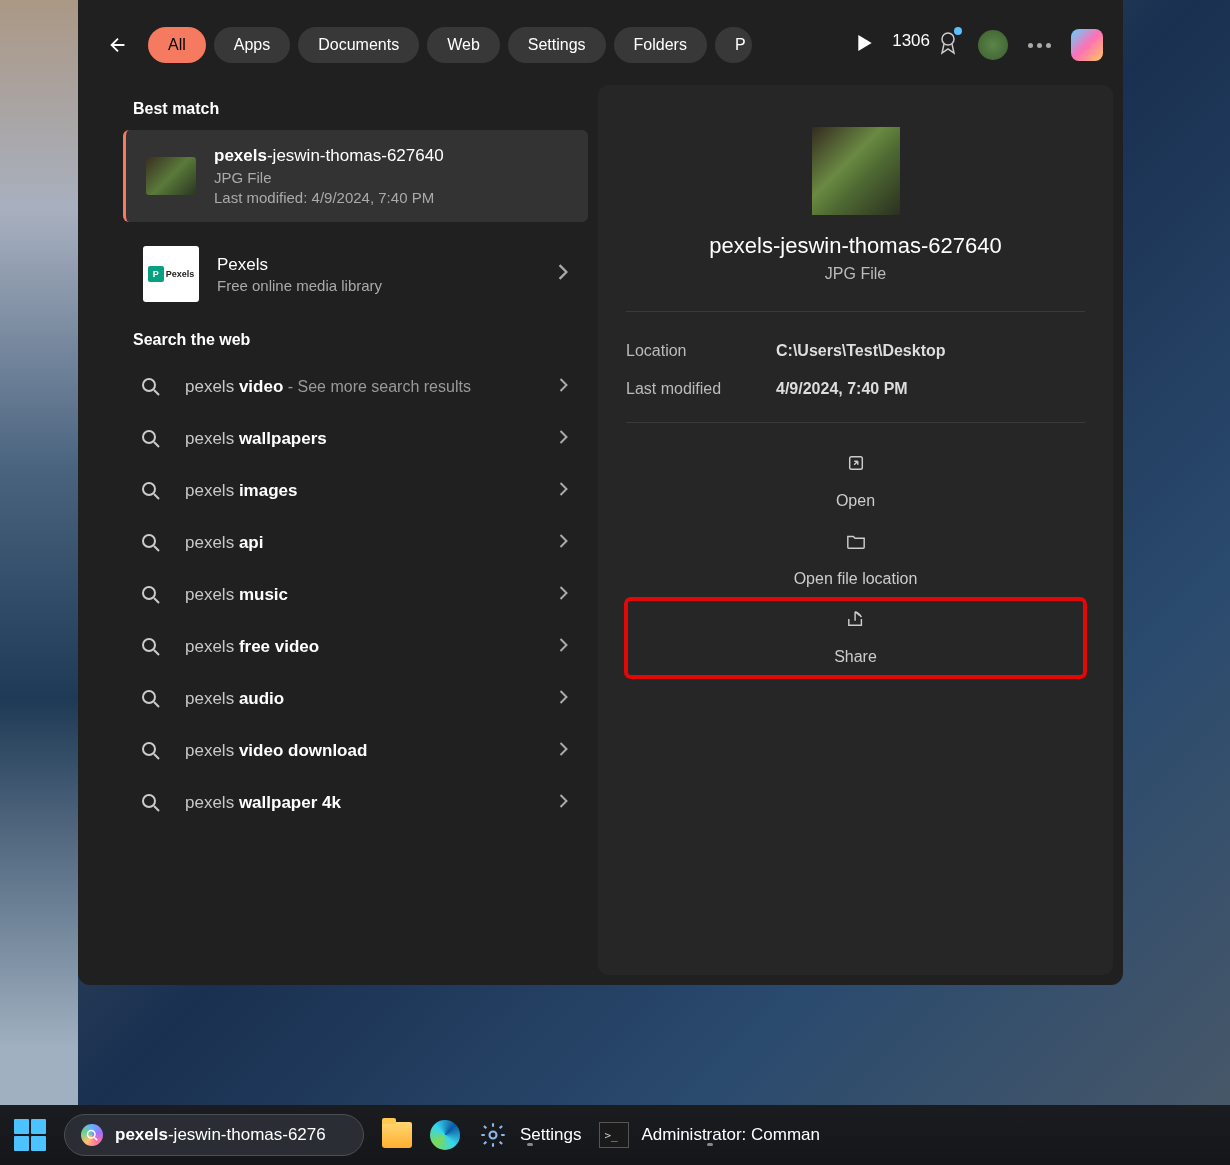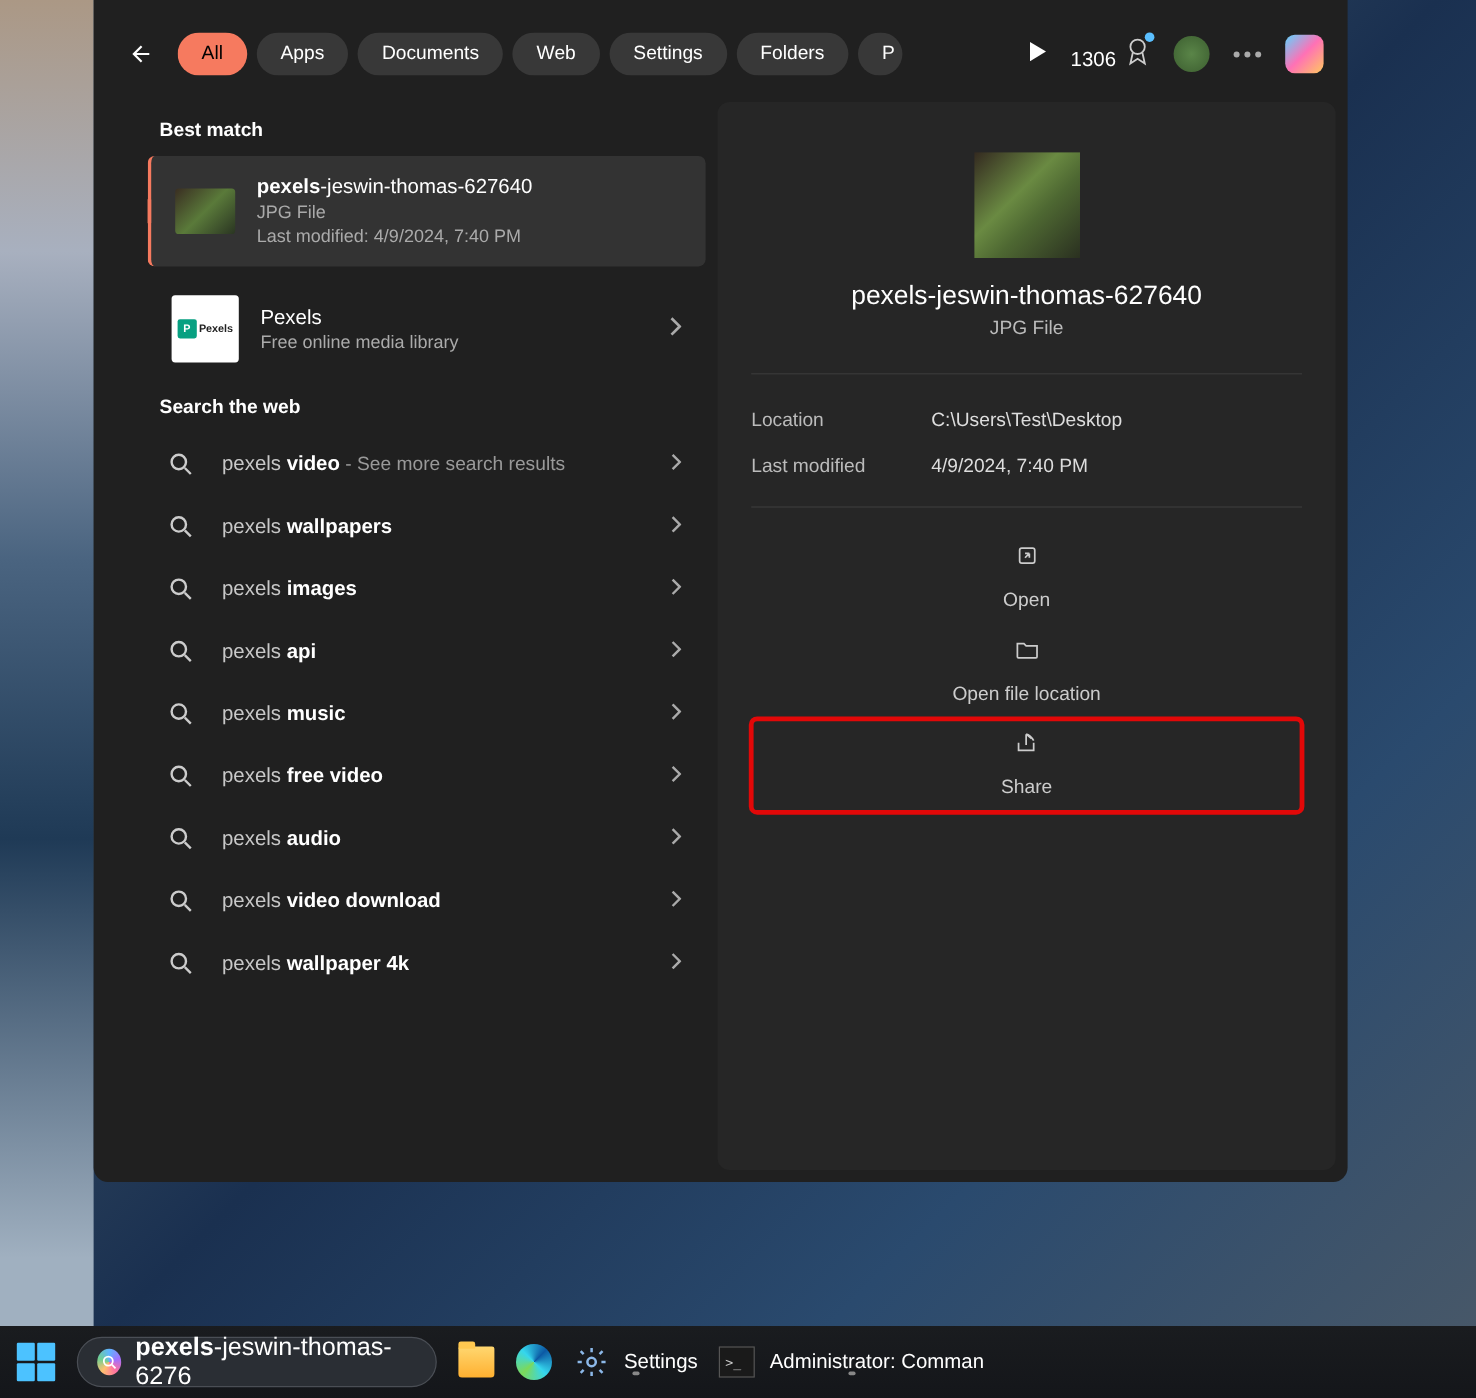--- a/index.html
+++ b/index.html
@@ -25,21 +25,21 @@
   color: #fff; cursor: pointer;
 }
 .filter-pills { display: flex; gap: 8px; align-items: center; flex: 1; overflow: hidden; }
 .pill {
   padding: 9px 20px; border-radius: 22px; background: #383838; color: #fff; font-size: 16px; white-space: nowrap;
 }
 .pill.active { background: #f67a5f; color: #000; }
 .pill.cut { padding-right: 6px; }
 .header-right { display: flex; align-items: center; gap: 20px; margin-left: 10px; }
 .play-btn { color: #fff; }
-.points { display: flex; align-items: flex-end; gap: 8px; color: #fff; font-size: 17px; }
+.points { display: flex; align-items: flex-start; gap: 8px; color: #fff; font-size: 17px; }
 .medal { position: relative; }
 .medal-dot { position: absolute; top: -4px; right: -4px; width: 8px; height: 8px; background: #5abfff; border-radius: 50%; }
 .avatar { width: 30px; height: 30px; border-radius: 50%; background: radial-gradient(circle, #5a8548, #3c5e30); }
 .more-dots { display: flex; gap: 4px; }
 .more-dots span { width: 5px; height: 5px; border-radius: 50%; background: #aaa; }
 .copilot { width: 32px; height: 32px; border-radius: 8px; background: linear-gradient(135deg, #5fd3ff, #ff71b5, #ffc85f); }
 
 .body-area { display: flex; flex: 1; overflow: hidden; padding-left: 25px; }
 .left-col { width: 495px; padding: 0 10px 0 20px; overflow-y: auto; }
 .right-col { flex: 1; padding: 20px 28px; background: #262626; border-radius: 10px; margin: 0 10px 10px 0; }
@@ -75,21 +75,21 @@
 
 .preview-thumb {
   width: 88px; height: 88px; margin: 22px auto 18px;
   background: linear-gradient(135deg, #342a20 0%, #6a8a42 40%, #4e6832 60%, #2a3020 100%);
 }
 .preview-title { color: #fff; font-size: 22px; text-align: center; margin-bottom: 6px; }
 .preview-type { color: #bbb; font-size: 16px; text-align: center; margin-bottom: 28px; }
 .divider { height: 1px; background: #3a3a3a; margin: 0 0 20px; }
 .detail-row { display: flex; padding: 10px 0; }
 .detail-label { color: #bbb; font-size: 16px; width: 150px; }
-.detail-value { color: #ddd; font-size: 16px; }
+.detail-value { color: #ddd; font-size: 16px; font-weight: bold; }
 
 .actions { margin-top: 28px; }
 .action-item {
   display: flex; align-items: center; gap: 20px; padding: 11px 10px; border-radius: 5px; color: #ccc; font-size: 16px; flex-direction: column;
 }
 .action-item.highlighted { outline: 4px solid #e20808; outline-offset: -2px; }
 .action-icon { width: 22px; display: flex; justify-content: center; color: #ccc; }
 
 .taskbar {
   position: absolute; left: 0; bottom: 0; width: 100%; height: 60px;
@@ -100,21 +100,21 @@
 .start-btn div { background: #4cc2ff; border-radius: 1px; }
 .tb-search {
   width: 300px; height: 42px; background: #2a2e34; border: 1px solid #4a4e55; border-radius: 22px;
   display: flex; align-items: center; padding: 0 16px; gap: 12px;
 }
 .tb-search-icon {
   width: 22px; height: 22px; border-radius: 50%;
   background: conic-gradient(#5fb4ff, #a070ff, #ff70a0, #ffc070, #70d090, #5fb4ff);
   display:flex; align-items:center; justify-content:center;
 }
-.tb-search-text { color: #fff; font-size: 21px; }
+.tb-search-text { color: #fff; font-size: 17px; }
 .tb-item { display: flex; align-items: center; gap: 12px; color: #fff; font-size: 17px; }
 .tb-icon { width: 30px; height: 30px; display: flex; align-items: center; justify-content: center; }
 .folder-ic { width: 30px; height: 26px; background: linear-gradient(#ffd770, #ffb030); border-radius: 2px 2px 3px 3px; position: relative; }
 .folder-ic::before { content:''; position:absolute; top:-4px; left:0; width:14px; height:6px; background:#ffc850; border-radius:2px 2px 0 0; }
 .edge-ic { width: 30px; height: 30px; border-radius: 50%; background: conic-gradient(from 45deg, #0c59a4, #35d6ed, #7cd959, #35d6ed, #0c59a4); }
 .gear-ic { width: 28px; height: 28px; }
 .cmd-ic { width: 30px; height: 26px; background: #1a1a1a; border: 1px solid #555; display:flex; align-items:center; padding-left:4px; color:#ccc; font-size:11px; font-family:monospace; }
 .tb-underline { position:absolute; bottom:4px; width:6px; height:3px; background:#888; border-radius:2px; left:50%; transform:translateX(-50%); }
 .tb-icon-wrap { position: relative; }
 </style>

